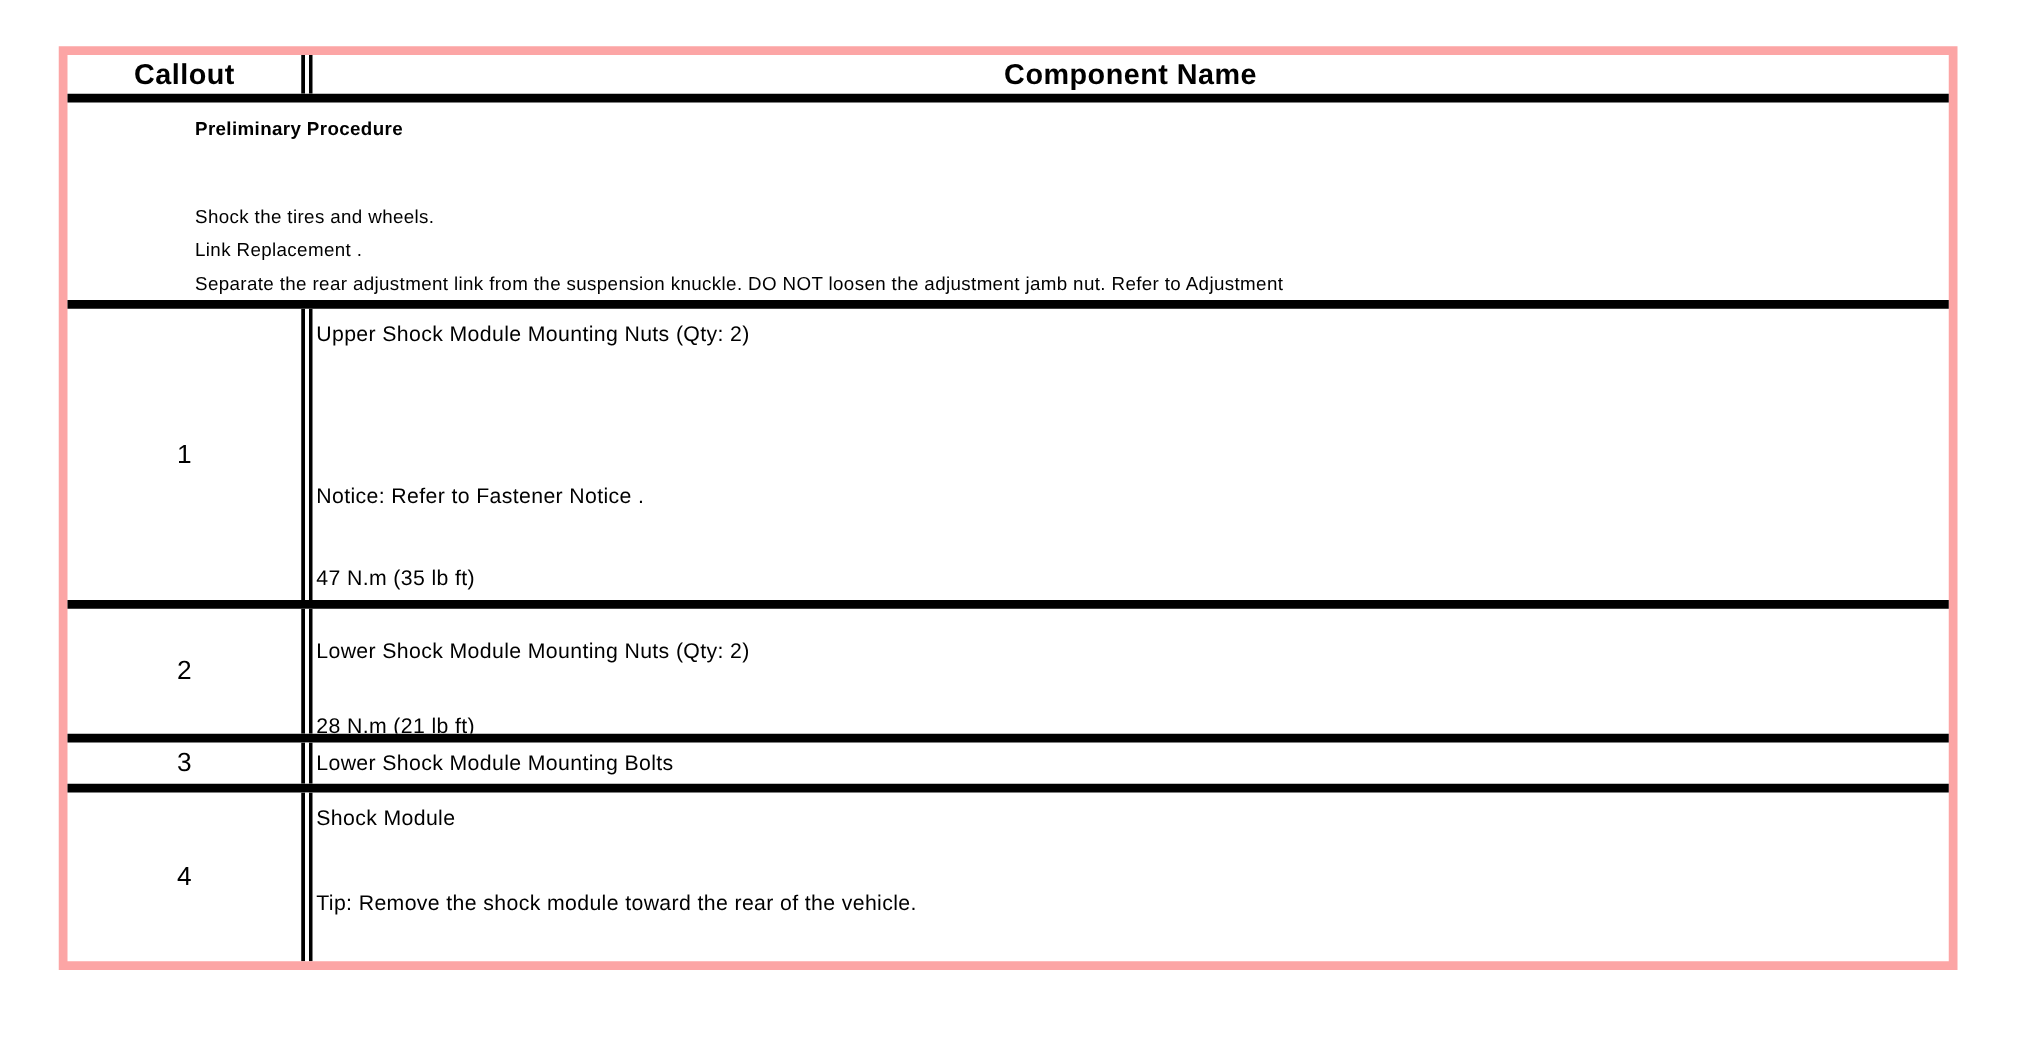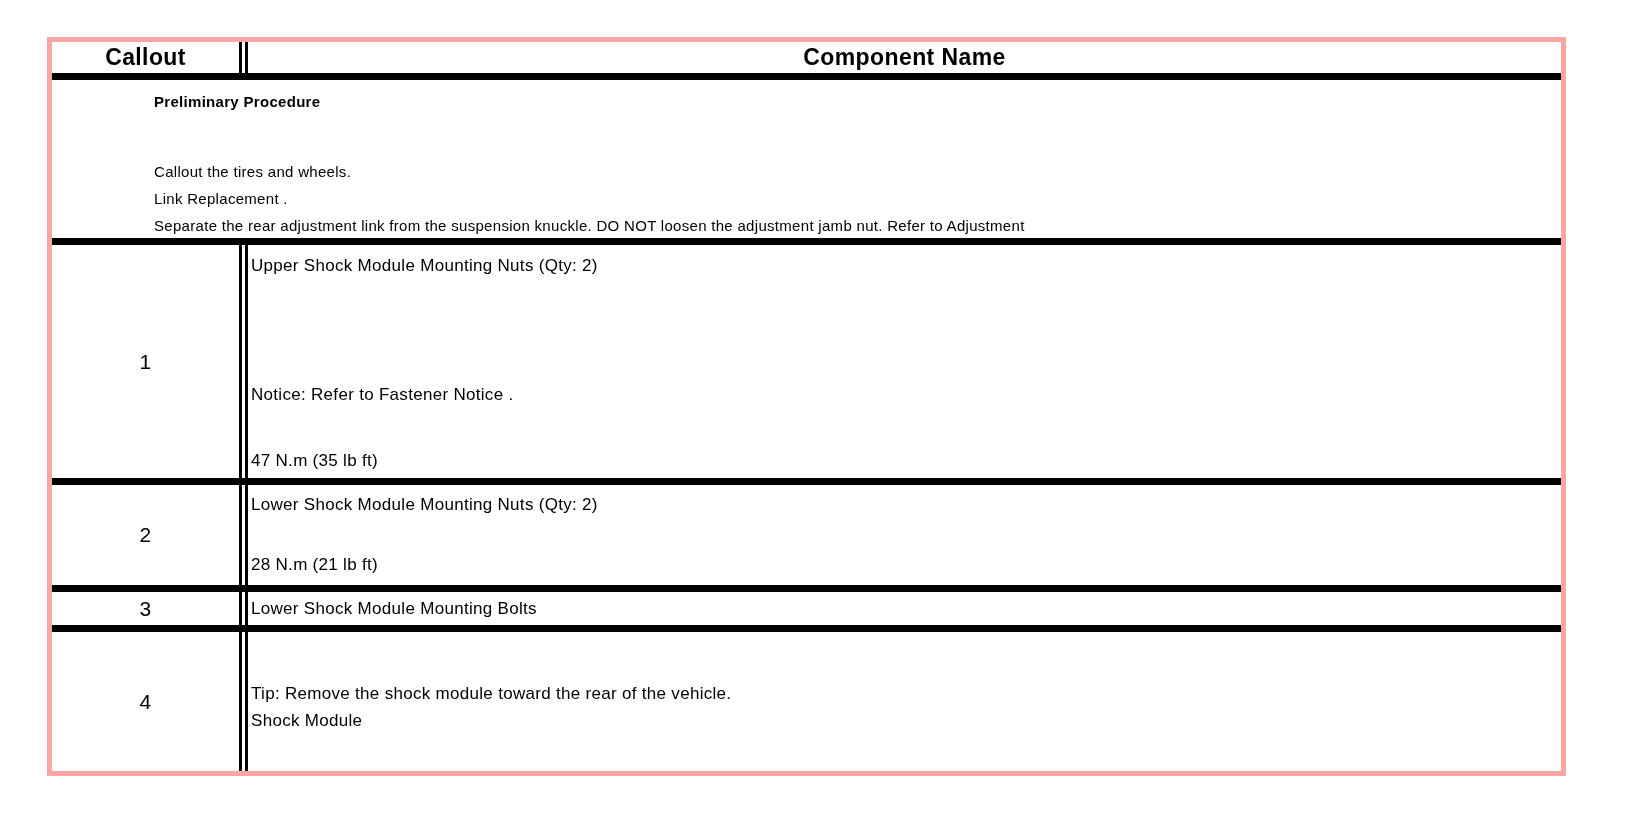--- a/index.html
+++ b/index.html
@@ -11,21 +11,21 @@
     font-family: "Liberation Sans", sans-serif;
     color: #000000;
   }
   .doc-table {
     position: absolute;
     left: 47px;
     top: 37px;
     width: 1519px;
     height: 739px;
     box-sizing: border-box;
-    border: 5px solid #fca5a5;
+    border: 7px solid #fca5a5;
     display: flex;
     flex-direction: column;
     background: #ffffff;
   }
   .sep {
     height: 7px;
     background: #000000;
     flex: none;
   }
   .trow {
@@ -76,21 +76,21 @@
     font-size: 15px;
     line-height: 27px;
     letter-spacing: 0.3px;
     padding: 8px 6px 0 102px;
   }
   .prelim-title { font-weight: bold; white-space: nowrap; }
   .prelim-line { white-space: nowrap; }
   .gap-first { margin-top: 43px; }
   .row-1 { height: 233px; }
   .row-2 { height: 100px; }
-  .row-2 .component-cell { padding-top: 6px; }
+  .row-2 .component-cell { padding-top: 20px; }
   .row-3 { height: 33px; }
   .row-3 .component-cell { padding-top: 3px; }
   .line { white-space: nowrap; }
   .bold { font-weight: normal; }
   .notice-gap { margin-top: 102px; }
   .torque-gap-1 { margin-top: 39px; }
   .torque-gap-2 { margin-top: 33px; }
   .tip-gap { margin-top: 41px; }
 </style>
 </head>
@@ -102,21 +102,21 @@
     <div class="header-cell header-callout">Callout</div>
     <div class="col-divider"></div>
     <div class="header-cell header-component">Component Name</div>
   </div>
 
   <div class="sep"></div>
 
   <div class="trow prelim-row">
     <div class="prelim-cell">
       <div class="prelim-title">Preliminary Procedure</div>
-      <div class="prelim-line gap-first">Callout the tires and wheels.</div>
+      <div class="prelim-line gap-first">Shock the tires and wheels.</div>
       <div class="prelim-line">Link Replacement .</div>
       <div class="prelim-line">Separate the rear adjustment link from the suspension knuckle. DO NOT loosen the adjustment jamb nut. Refer to Adjustment</div>
     </div>
   </div>
 
   <div class="sep"></div>
 
   <div class="trow row-1">
     <div class="callout-cell">1</div>
     <div class="col-divider"></div>
@@ -147,18 +147,18 @@
       <div class="line">Lower Shock Module Mounting Bolts</div>
     </div>
   </div>
 
   <div class="sep"></div>
 
   <div class="trow row-4 grow">
     <div class="callout-cell">4</div>
     <div class="col-divider"></div>
     <div class="component-cell">
+      <div class="line">Shock Module</div>
       <div class="line tip-gap"><span class="bold">Tip:</span><span> Remove the shock module toward the rear of the vehicle.</span></div>
-      <div class="line">Shock Module</div>
     </div>
   </div>
 
 </div>
 
 </body></html>

